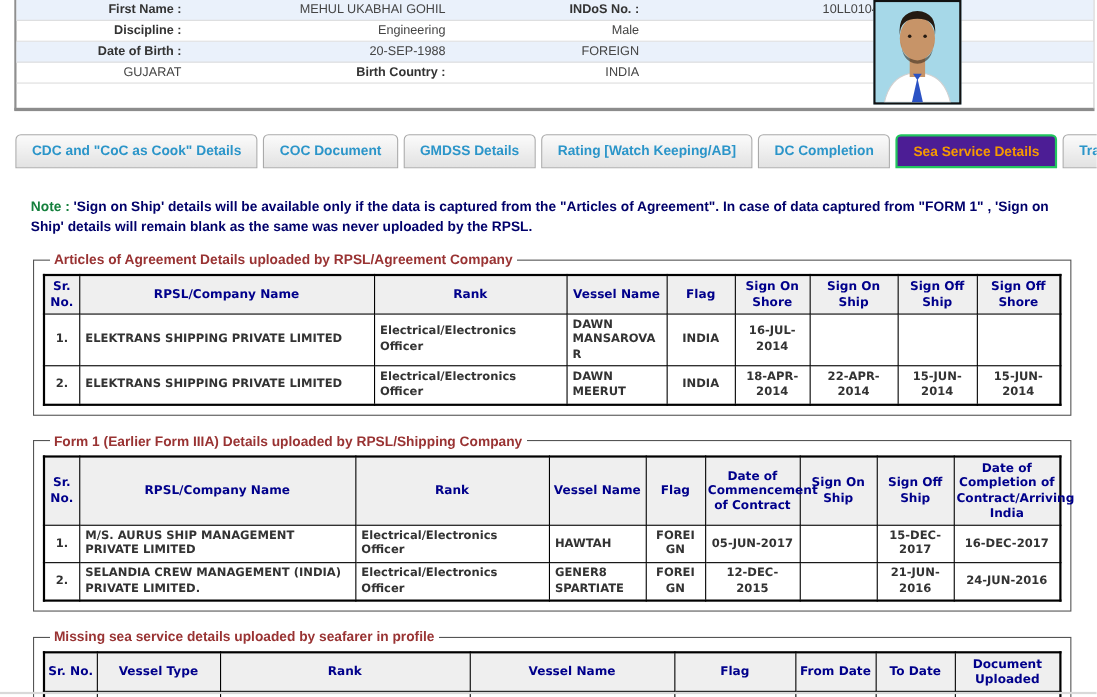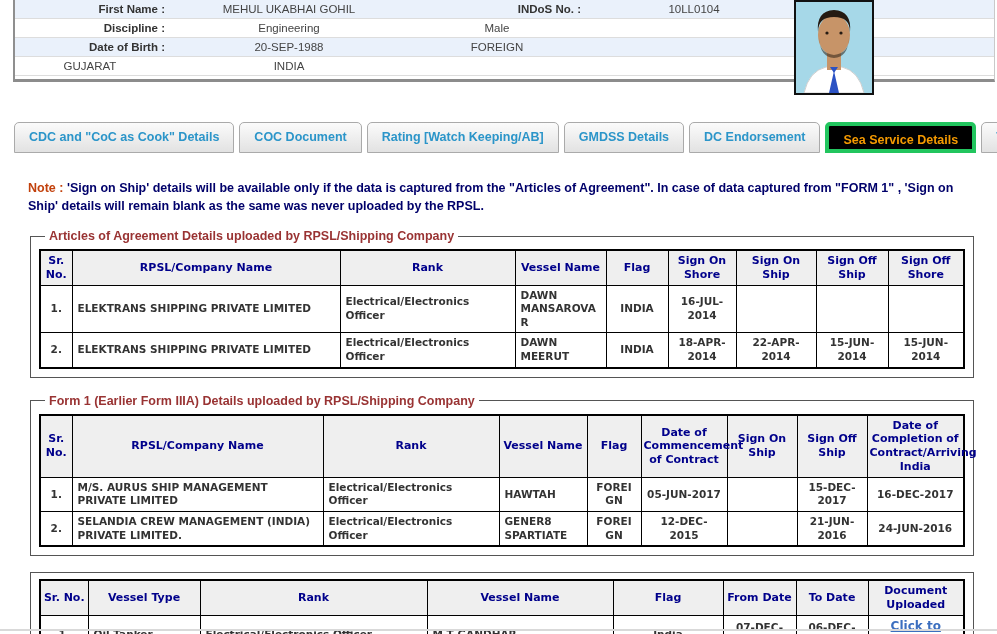--- a/index.html
+++ b/index.html
@@ -1,46 +1,46 @@
 <!DOCTYPE html>
 <html><head>
 <meta charset="utf-8">
 <style>
   * { margin:0; padding:0; box-sizing:border-box; }
   html,body { width:997px; height:634px; background:#fff; overflow:hidden;
               font-family:"Liberation Sans", sans-serif; position:relative; }
 
   
-  .top-panel { position:absolute; left:13px; top:0; width:982px; height:82px;
+  .top-panel { position:absolute; left:13px; top:0; width:982px; height:101px;
                background:#fff; border-left:2px solid #8f8f8f;
                border-right:1px solid #c9c9c9; border-bottom:3px solid #8c8c8c; }
   .prow { display:grid; grid-template-columns:150px 232px 168px 1fr;
           column-gap:8px; height:19px; line-height:19px; font-size:11.5px;
           border-bottom:1px solid #ddd; padding-right:195px; }
   .prow.alt { background:#EAF1FB; }
   .plabel { text-align:right; font-weight:bold; color:#333; white-space:nowrap; }
-  .pvalue { text-align:center; color:#444; white-space:nowrap; overflow:hidden; }
+  .pvalue { text-align:right; color:#444; white-space:nowrap; overflow:hidden; }
 
   .photo { position:absolute; left:794px; top:0; width:80px; height:95px;
            border:2px solid #111; background:#A6D8E8; }
   .photo svg { display:block; width:100%; height:100%; }
 
   
   .tabs-row { position:absolute; left:14px; top:122px; display:flex; gap:5px; }
   .tab { height:31px; line-height:29px; padding:0 14px; font-size:12.5px;
          font-weight:bold; color:#2B95C9; text-align:center; cursor:pointer;
          border:1px solid #aaa; border-radius:5px 5px 0 0;
          background:linear-gradient(#fbfbfb,#e2e2e2); white-space:nowrap; }
-  .tab.active { background:#000000; border:4px solid #22c55e; color:#F59A00; }
+  .tab.active { background:#4c1d95; border:2px solid #22c55e; color:#F59A00; }
 
   
   .content { position:absolute; left:14px; top:168px; width:969px; }
   .note { margin:12px 14px 14px 14px; font-size:12.5px; font-weight:bold;
           color:#00006A; line-height:1.4; }
-  .note .note-label { color:#c2410c; }
+  .note .note-label { color:#15803d; }
 
   fieldset { margin:0 16px 16px 16px; border:1px solid #555;
              padding:6px 8px 8px 8px; background:#fff; }
   legend { color:#993333; font-weight:bold; font-size:12.5px;
            padding:0 4px; margin-left:6px; }
 
   table { width:100%; border-collapse:collapse; table-layout:fixed;
           border:2px solid #000; font-family:"DejaVu Sans", sans-serif; }
   th { border:1px solid #000; background:#EFEFEF; color:#00008B;
        font-size:11px; font-weight:bold; text-align:center;
@@ -70,20 +70,21 @@
     <span class="pvalue">Engineering</span>
     <span class="pvalue">Male</span>
   </div>
   <div class="prow alt">
     <span class="plabel">Date of Birth :</span>
     <span class="pvalue">20-SEP-1988</span>
     <span class="pvalue">FOREIGN</span>
   </div>
   <div class="prow">
     <span class="pvalue">GUJARAT</span>
+    <span class="plabel">Birth Country :</span>
     <span class="pvalue">INDIA</span>
   </div>
 </div>
 
 <div class="photo">
   <svg viewBox="0 0 76 91">
     <rect width="76" height="91" fill="#A6D8E8"></rect>
     <path d="M8 91 Q13 69 30 65 L46 65 Q63 69 68 91 Z" fill="#ffffff" stroke="#d0d0d0"></path>
     <rect x="31" y="50" width="14" height="18" fill="#C79468"></rect>
     <ellipse cx="38" cy="33" rx="16" ry="20" fill="#C79468"></ellipse>
@@ -92,36 +93,36 @@
     <circle cx="31" cy="31" r="1.6" fill="#241a12"></circle>
     <circle cx="45" cy="31" r="1.6" fill="#241a12"></circle>
     <path d="M34 65 L42 65 L38 71 Z" fill="#2B52C4"></path>
     <path d="M38 69 L33 91 L43 91 Z" fill="#2B52C4"></path>
   </svg>
 </div>
 
 <div class="tabs-row">
   <div class="tab">CDC and "CoC as Cook" Details</div>
   <div class="tab">COC Document</div>
+  <div class="tab">GMDSS Details</div>
   <div class="tab">Rating [Watch Keeping/AB]</div>
-  <div class="tab">GMDSS Details</div>
-  <div class="tab">DC Endorsement</div>
+  <div class="tab">DC Completion</div>
   <div class="tab active">Sea Service Details</div>
   <div class="tab">Training Details</div>
 </div>
 
 <div class="content">
 
   <div class="note">
     <span class="note-label">Note :</span>
     <span>'Sign on Ship' details will be available only if the data is captured from the "Articles of Agreement". In case of data captured from "FORM 1" , 'Sign on Ship' details will remain blank as the same was never uploaded by the RPSL.</span>
   </div>
 
   <fieldset>
-    <legend>Articles of Agreement Details uploaded by RPSL/Shipping Company</legend>
+    <legend>Articles of Agreement Details uploaded by RPSL/Agreement Company</legend>
     <table>
       <colgroup>
         <col style="width:32px">
           <col style="width:268px">
           <col style="width:175px">
         <col style="width:91px">
           <col style="width:62px">
           <col style="width:68px">
         <col style="width:80px">
           <col style="width:72px">
@@ -215,20 +216,21 @@
           <td class="c">12-DEC-2015</td>
           <td class="c"></td>
           <td class="c">21-JUN-2016</td>
           <td class="c">24-JUN-2016</td>
         </tr>
       </tbody>
     </table>
   </fieldset>
 
   <fieldset>
+    <legend>Missing sea service details uploaded by seafarer in profile</legend>
     <table>
       <colgroup>
         <col style="width:48px">
           <col style="width:112px">
           <col style="width:227px">
         <col style="width:186px">
           <col style="width:110px">
           <col style="width:73px">
         <col style="width:72px">
           <col style="width:96px">

